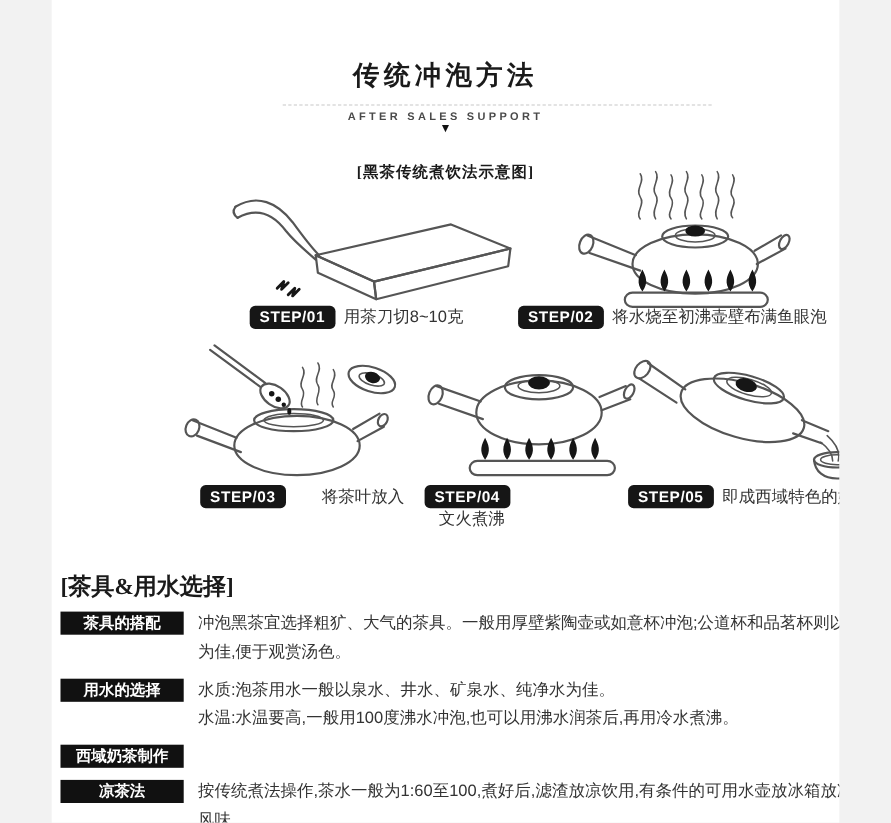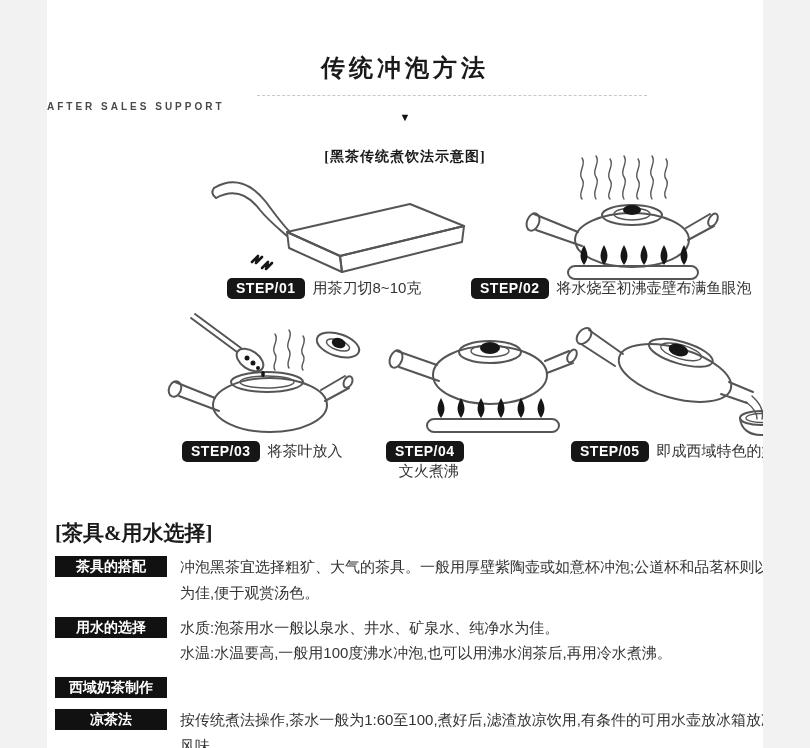--- a/index.html
+++ b/index.html
@@ -20,21 +20,21 @@
     font-family: "Liberation Serif", "DejaVu Serif", serif;
     font-size: 24px; font-weight: bold; color: #1a1a1a;
     letter-spacing: 4px;
   }
   .dash-divider {
     position: absolute; top: 95px; left: 210px; width: 390px;
     border-top: 1px dashed #c8c8c8; height: 0;
   }
   .subtitle {
     position: absolute; top: 101px; left: 0; width: 100%;
-    text-align: left;
+    text-align: center;
     font-size: 10px; color: #4a4a4a; letter-spacing: 3px;
     font-weight: bold;
   }
   .arrow-down {
     position: absolute; top: 112px; left: 0; width: 100%;
     text-align: center; font-size: 11px; color: #111; line-height: 1;
   }
   .diagram-heading {
     position: absolute; top: 148px; left: 0; width: 100%;
     text-align: center;
@@ -188,21 +188,21 @@
 
   <div class="caption" style="left:180px; top:278px;">
     <span class="step-badge">STEP/01</span>
     <span class="cap-text">用茶刀切8~10克</span>
   </div>
   <div class="caption" style="left:424px; top:278px;">
     <span class="step-badge">STEP/02</span>
     <span class="cap-text">将水烧至初沸壶壁布满鱼眼泡</span>
   </div>
 
-  <div class="caption" style="left:135px; top:441px;">
+  <div class="caption" style="left:135px; top:441px;gap:25px;">
     <span class="step-badge">STEP/03</span>
     <span class="cap-text">将茶叶放入</span>
   </div>
   <div class="caption" style="left:339px; top:441px;flex-direction:column;">
     <span class="step-badge">STEP/04</span>
     <span class="cap-text">文火煮沸</span>
   </div>
   <div class="caption" style="left:524px; top:441px;">
     <span class="step-badge">STEP/05</span>
     <span class="cap-text">即成西域特色的奶茶</span>

